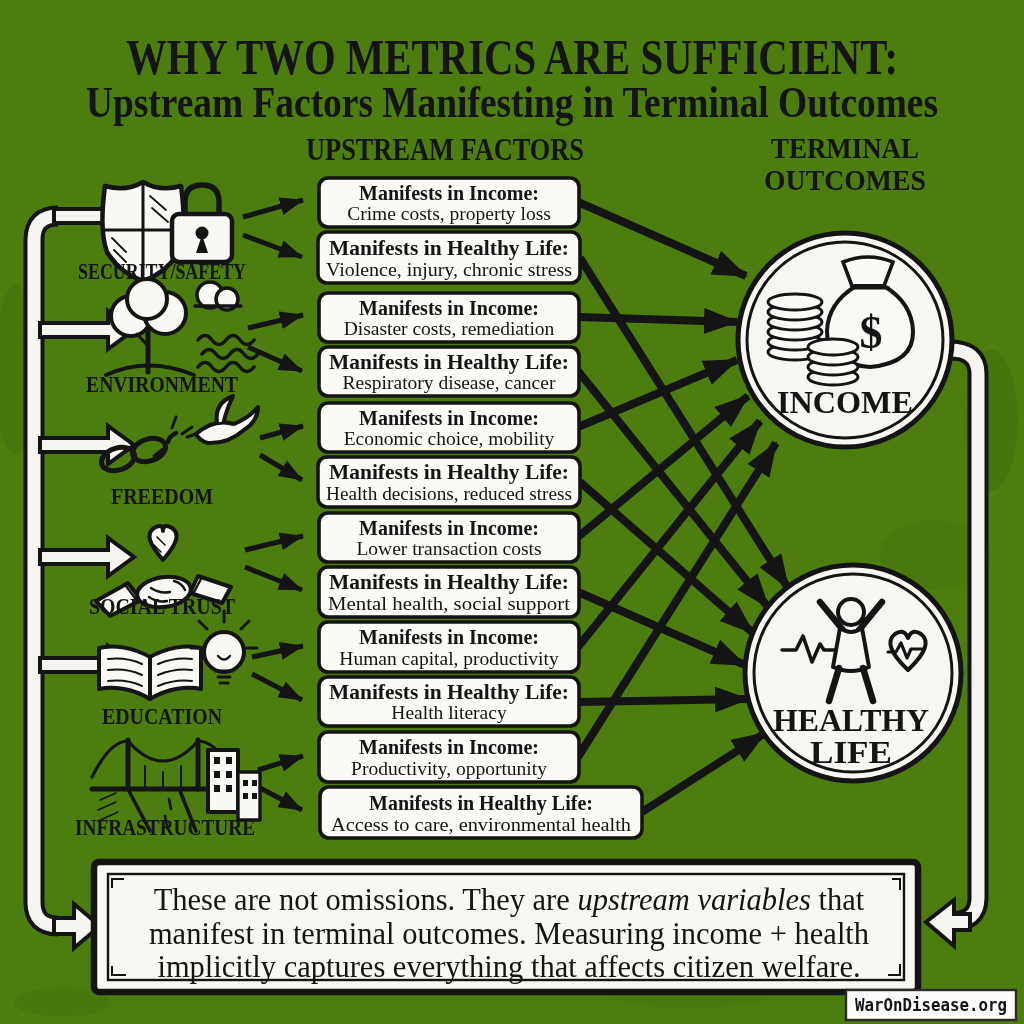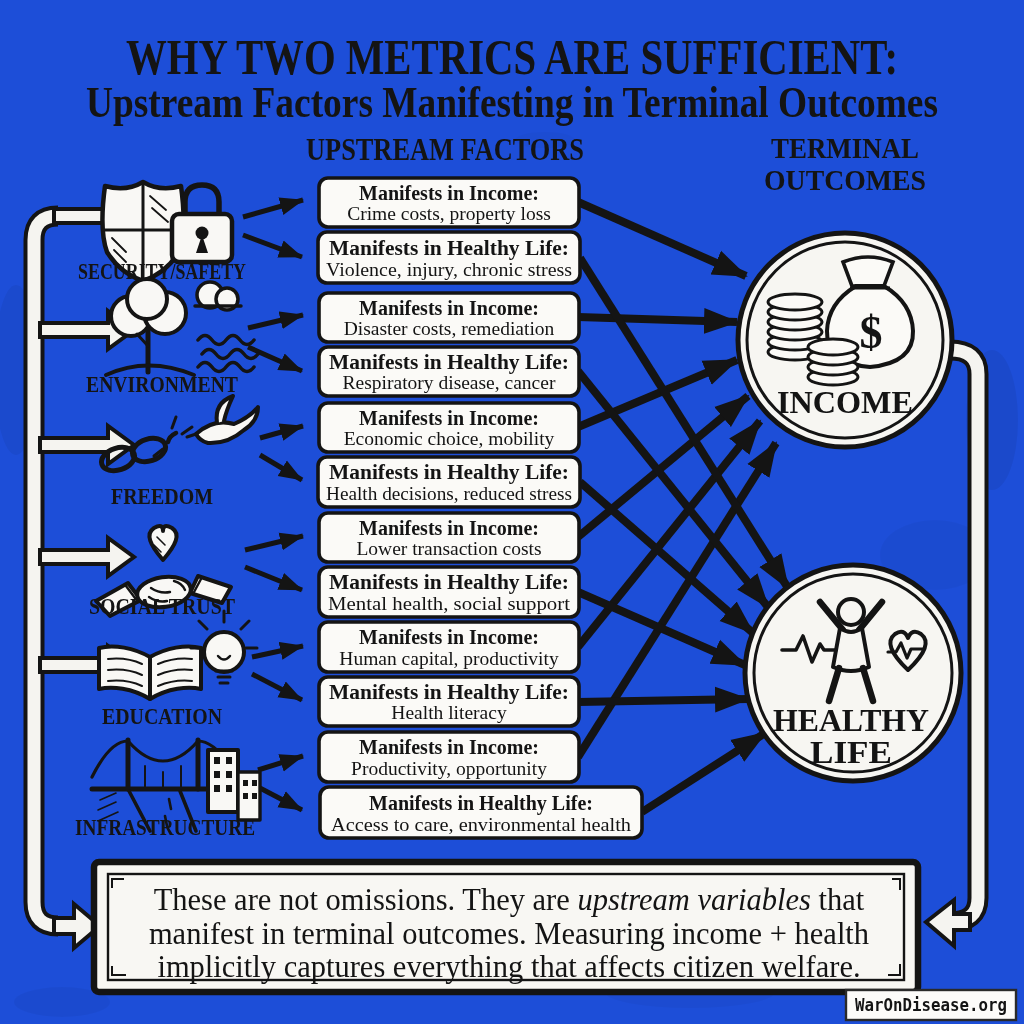--- a/index.html
+++ b/index.html
@@ -1,18 +1,18 @@
 <!DOCTYPE html>
 <html><head>
 <meta charset="utf-8">
 <style>
   html,body{margin:0;padding:0;background:#e8e6e2;}
   .stage{
     width:1024px;height:1024px;margin:0 auto;position:relative;
-    background:#1d4ed8;overflow:hidden;
+    background:#4d7c0f;overflow:hidden;
     font-family:"Liberation Serif", serif;
   }
   svg{display:block}
   text{fill:#141414}
   .ink{stroke:#141414}
 </style>
 </head>
 <body>
 
 <div class="stage">

